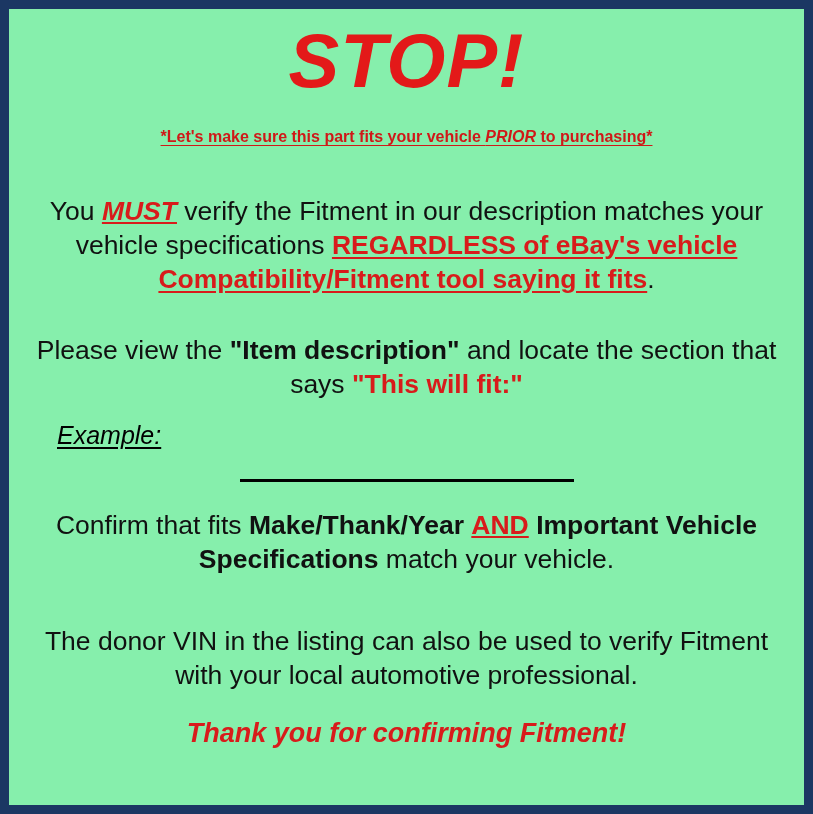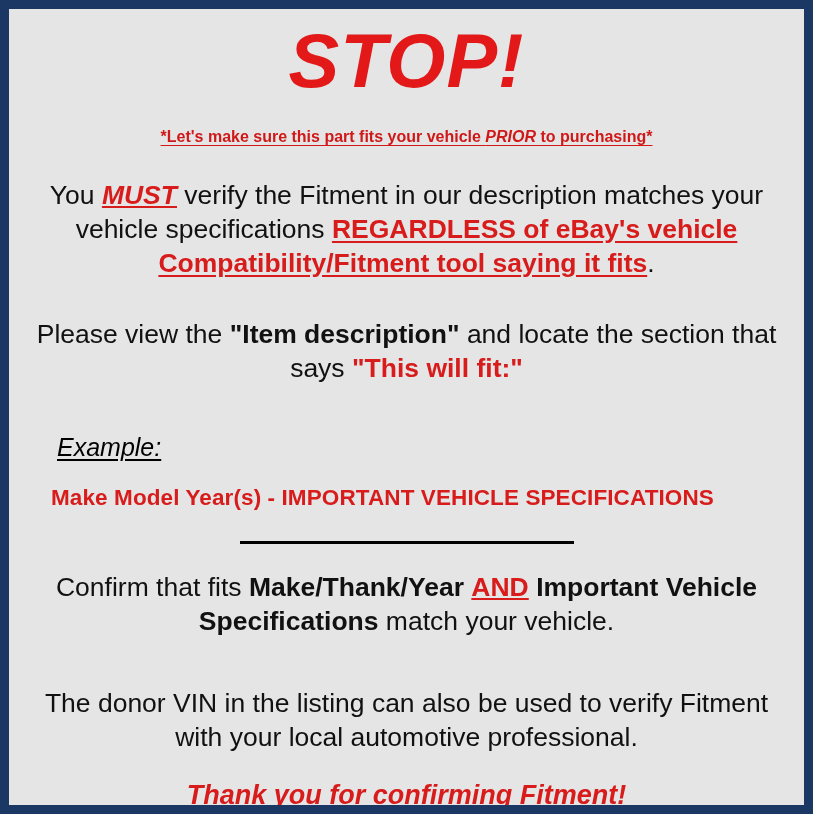--- a/index.html
+++ b/index.html
@@ -57,21 +57,21 @@
   .subtitle-line .ital { font-style: italic; }
 
   
   .body-para {
     margin: 0;
     font-size: 26.5px;
     line-height: 34px;
     color: #111111;
     font-weight: normal;
   }
-  .para-must      { margin-top: 26px; padding: 0 18px; }
+  .para-must      { margin-top: 42px; padding: 0 18px; }
   .para-viewdesc  { margin-top: 37px; padding: 0 10px; }
   .para-confirm   { margin-top: 26px; padding: 0 18px; }
   .para-vin       { margin-top: 48px; padding: 0 14px; }
 
   .b   { font-weight: bold; }
 
   .must-word {
     color: #d81b1b;
     font-weight: bold;
     font-style: italic;
@@ -87,21 +87,21 @@
   .and-word {
     color: #d81b1b;
     font-weight: bold;
     text-decoration: underline;
     text-underline-offset: 2px;
   }
   .quoted-red { color: #d81b1b; font-weight: bold; }
 
   
   .example-block {
-    margin-top: 47px;
+    margin-top: 19px;
     text-align: left;
     padding-left: 34px;
   }
   .example-label {
     margin: 0;
     font-size: 25px;
     line-height: 30px;
     font-style: italic;
     color: #000000;
     text-decoration: underline;
@@ -143,42 +143,41 @@
     font-size: 27px;
     line-height: 34px;
     font-weight: bold;
     font-style: italic;
     color: #d81b1b;
   }
 </style>
 </head>
 <body>
 
-<div id="notice-card" style="border-color: rgb(27, 55, 99); background: #e5e5e5;">
+<div id="notice-card" style="border-color: rgb(27, 55, 99); background: #86efac;">
   <div id="notice-inner">
 
     <div class="stop-heading">STOP!</div>
 
     <div class="subtitle-line">
       <span>*Let's make sure this part fits your vehicle </span><span class="ital">PRIOR</span><span> to purchasing*</span>
     </div>
 
     <p class="body-para para-must">
       <span>You </span><span class="must-word">MUST</span><span> verify the Fitment in our description matches your vehicle specifications </span><span class="red-underline">REGARDLESS of eBay's vehicle Compatibility/Fitment tool saying it fits</span><span>.</span>
     </p>
 
     <p class="body-para para-viewdesc">
       <span>Please view the </span><span class="b">"Item description"</span><span> and locate the section that says </span><span class="quoted-red">"This will fit:"</span>
     </p>
 
     <div class="example-block">
       <div>
         <span class="example-label">Example:</span>
       </div>
-      <div class="example-spec">Make Model Year(s) - IMPORTANT VEHICLE SPECIFICATIONS</div>
     </div>
 
     <div class="divider-wrap">
       <span class="divider-rule"></span>
     </div>
 
     <p class="body-para para-confirm">
       <span>Confirm that fits </span><span class="b">Make/Thank/Year</span><span> </span><span class="and-word">AND</span><span> </span><span class="b">Important Vehicle Specifications</span><span> match your vehicle.</span>
     </p>
 

